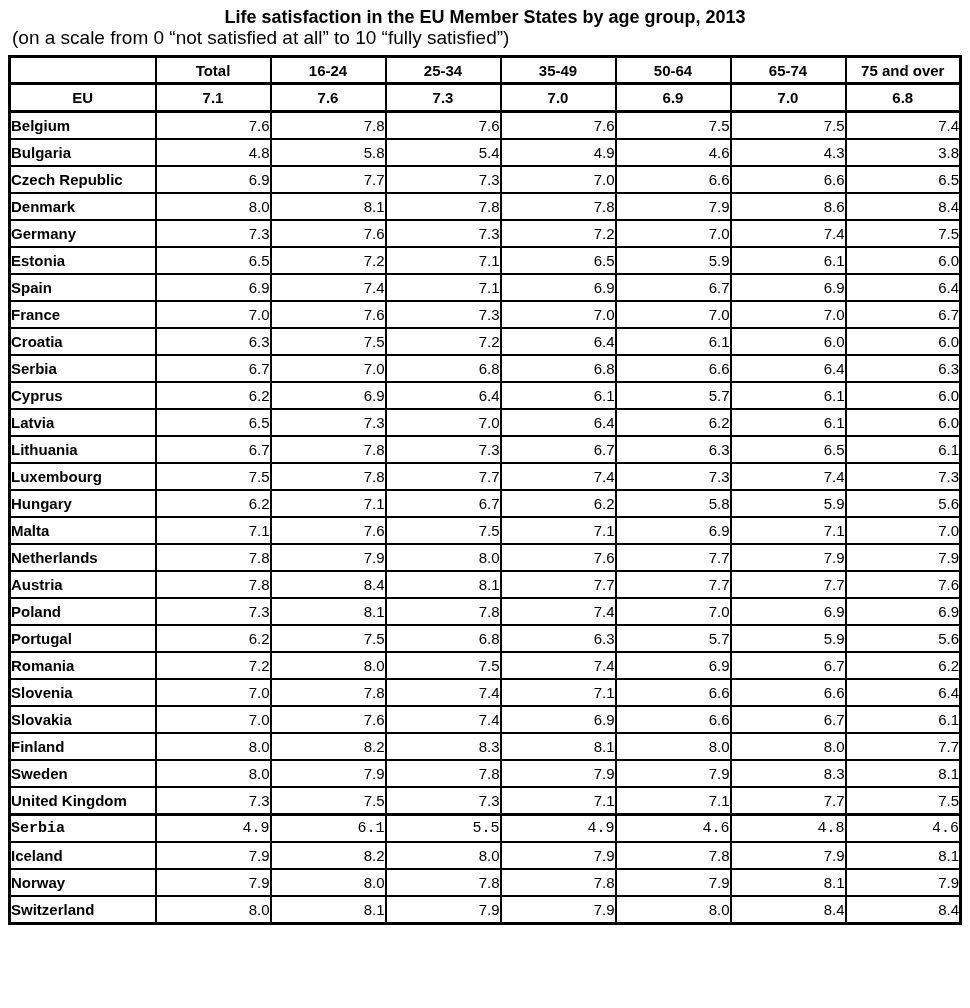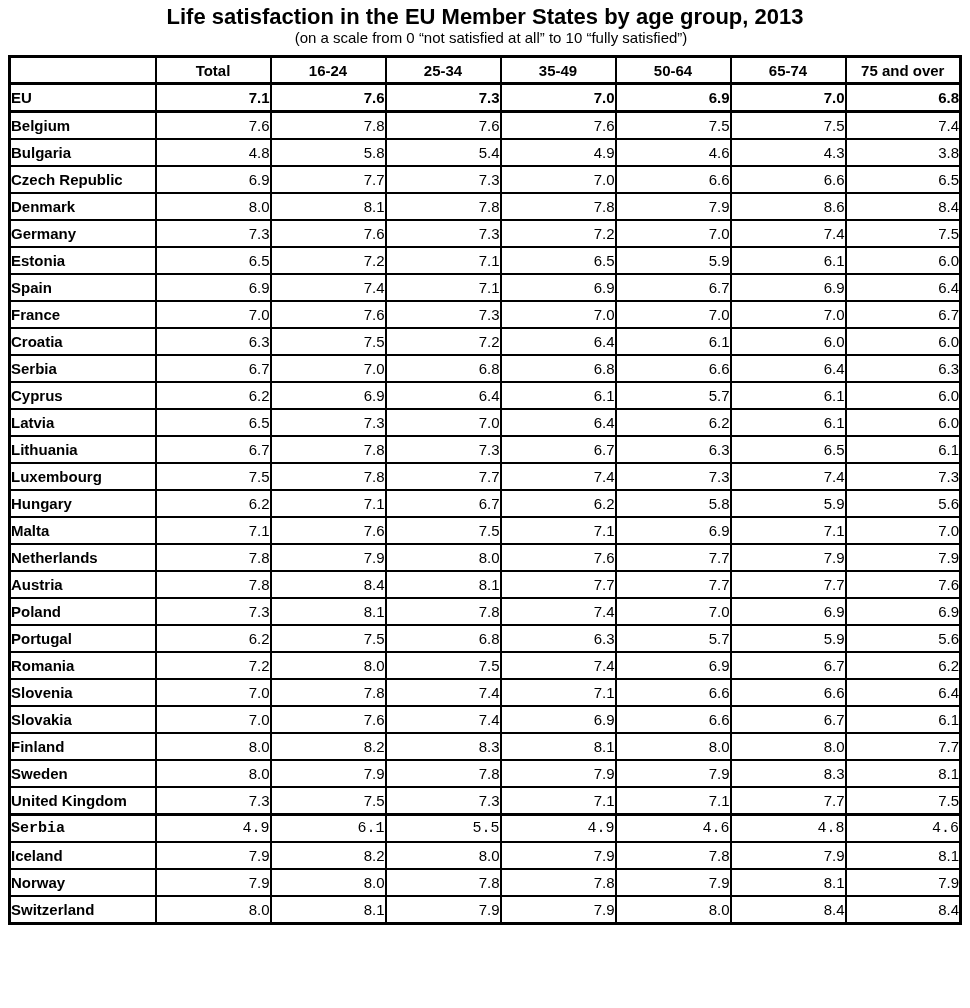--- a/index.html
+++ b/index.html
@@ -11,31 +11,31 @@
   }
   .page {
     width: 970px;
     height: 1008px;
     box-sizing: border-box;
     padding-top: 6px;
     background: #ffffff;
     overflow: hidden;
   }
   .title {
-    font-size: 22px;
+    font-size: 18px;
     line-height: 22px;
     font-weight: bold;
     text-align: center;
     margin: 0;
   }
   .subtitle {
-    font-size: 15px;
+    font-size: 19px;
     line-height: 19px;
     font-weight: normal;
-    text-align: center;
+    text-align: left;
     margin: 0 0 8px 12px;
   }
   table.data-table {
     width: 954px;
     margin: 0 auto;
     border-collapse: collapse;
     table-layout: fixed;
     border: 3px solid #000000;
   }
   col.c-country { width: 146px; }
@@ -61,20 +61,21 @@
     text-align: left;
     padding-left: 3px;
   }
   td.val {
     text-align: right;
     padding-right: 20px;
   }
   tr.bold-row td {
     font-weight: bold;
     border-bottom: 3px solid #000000;
+    text-align: center;
   }
   tr.sep-top td {
     border-top: 3px solid #000000;
     font-family: Liberation Mono, monospace;
   }
 </style>
 </head>
 <body>
 
 <div class="page">

